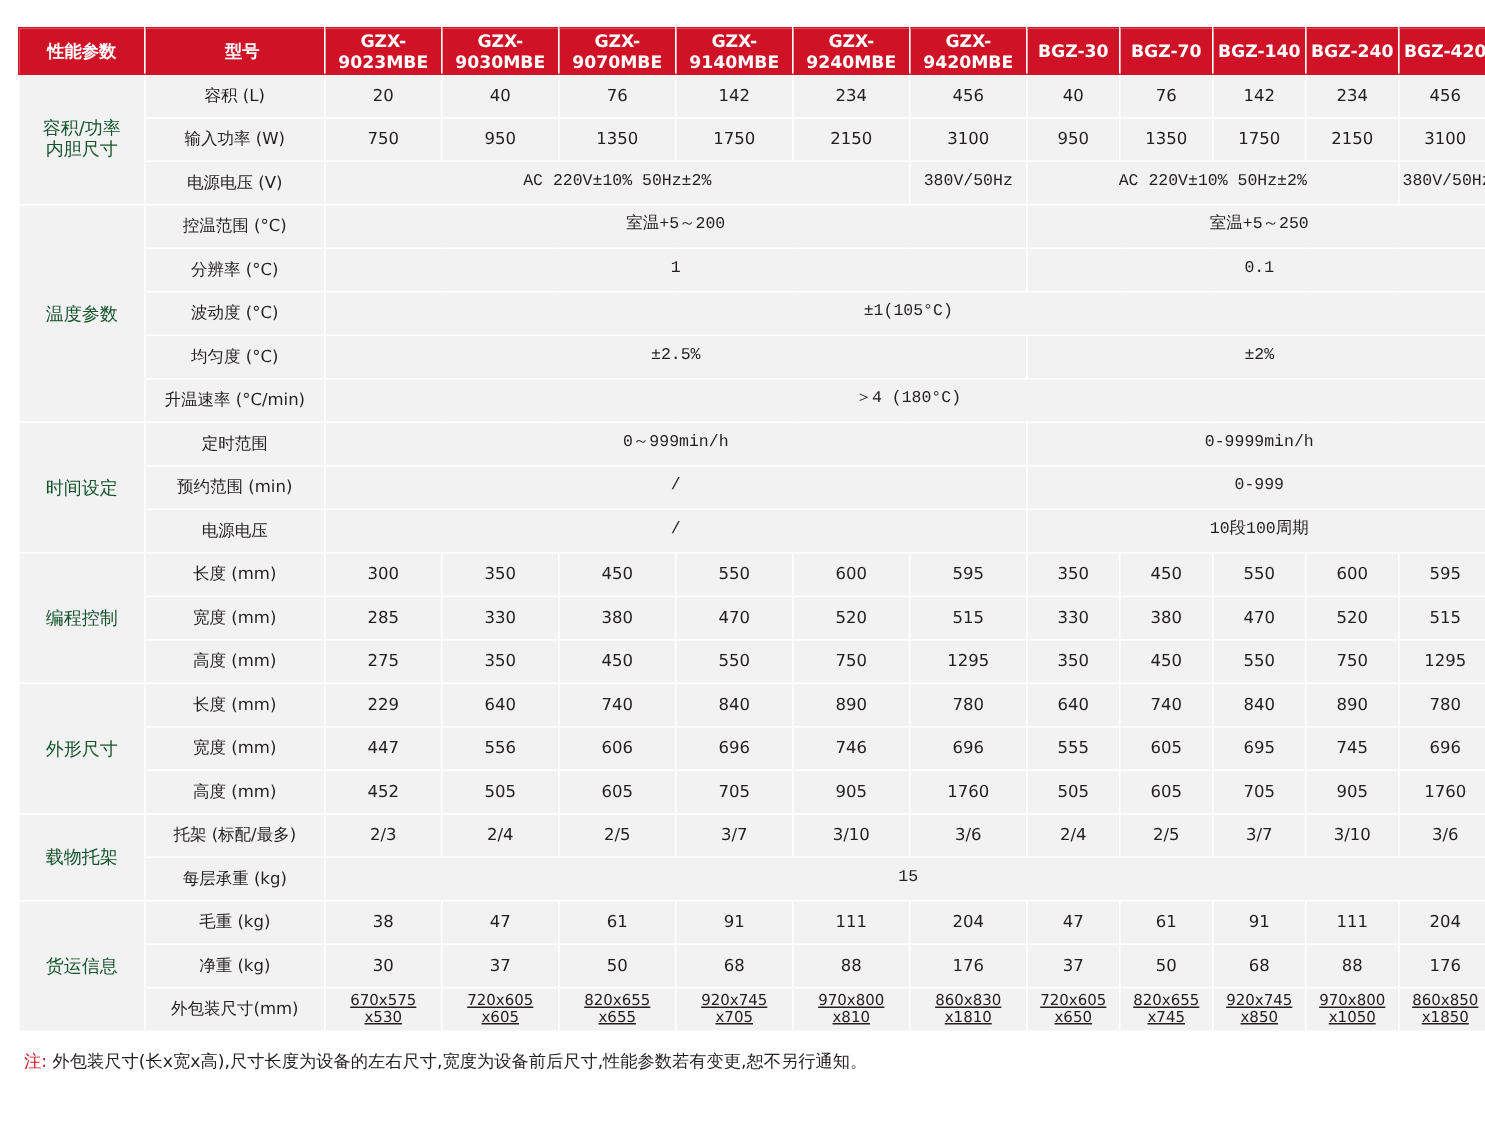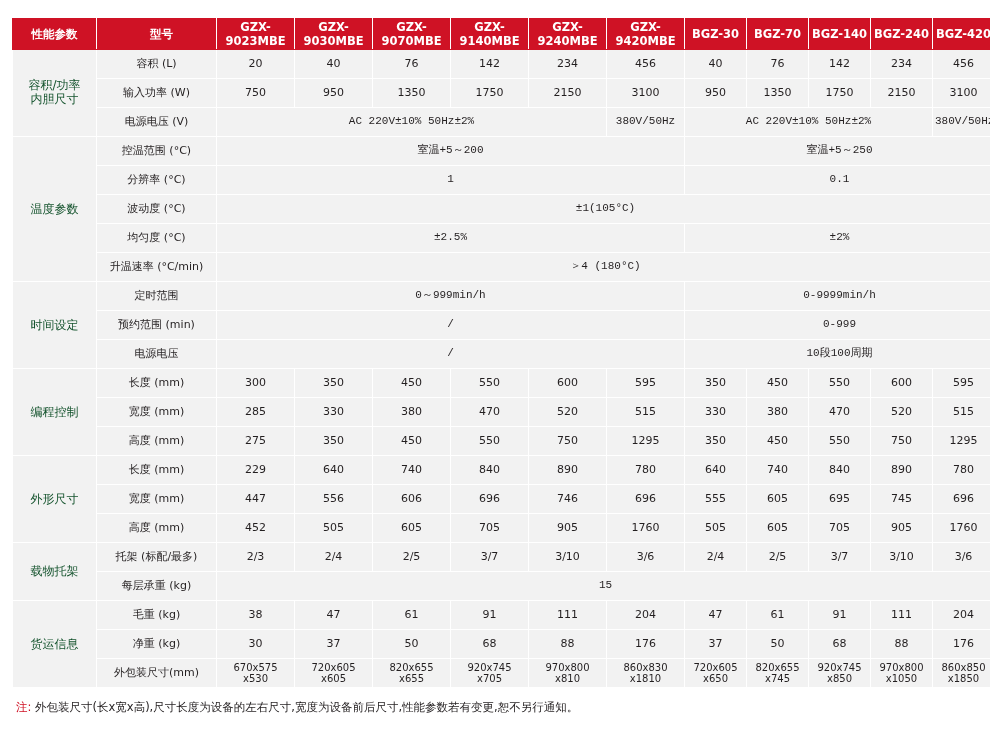--- a/index.html
+++ b/index.html
@@ -85,20 +85,21 @@
     line-height: 1.65;
     color: #231f20;
   }
   .notes .n {
     color: #cf1225;
   }
   .small2 {
     font-size: 10px;
     line-height: 1.15;
     display: block;
+    text-decoration: underline;
   }
   .cellwrap {
     display: block;
     line-height: 1.15;
   }
 </style>
 </head>
 <body>
 
 <div class="sheet">

